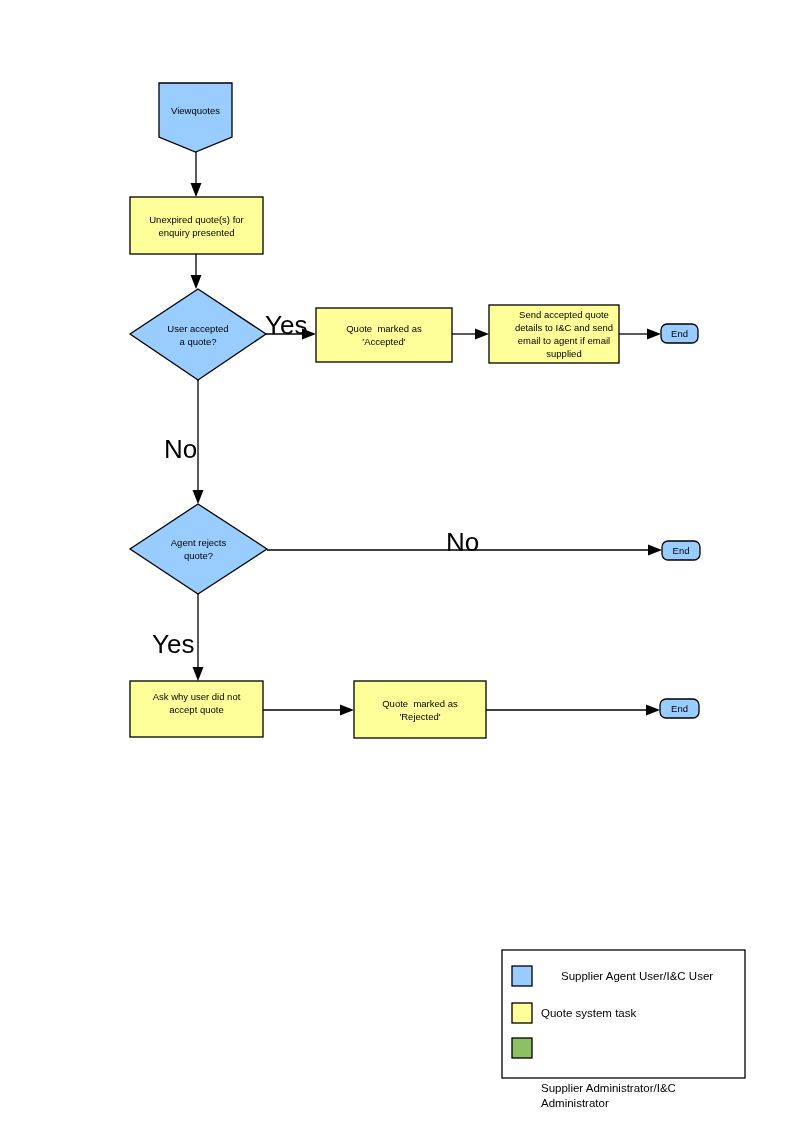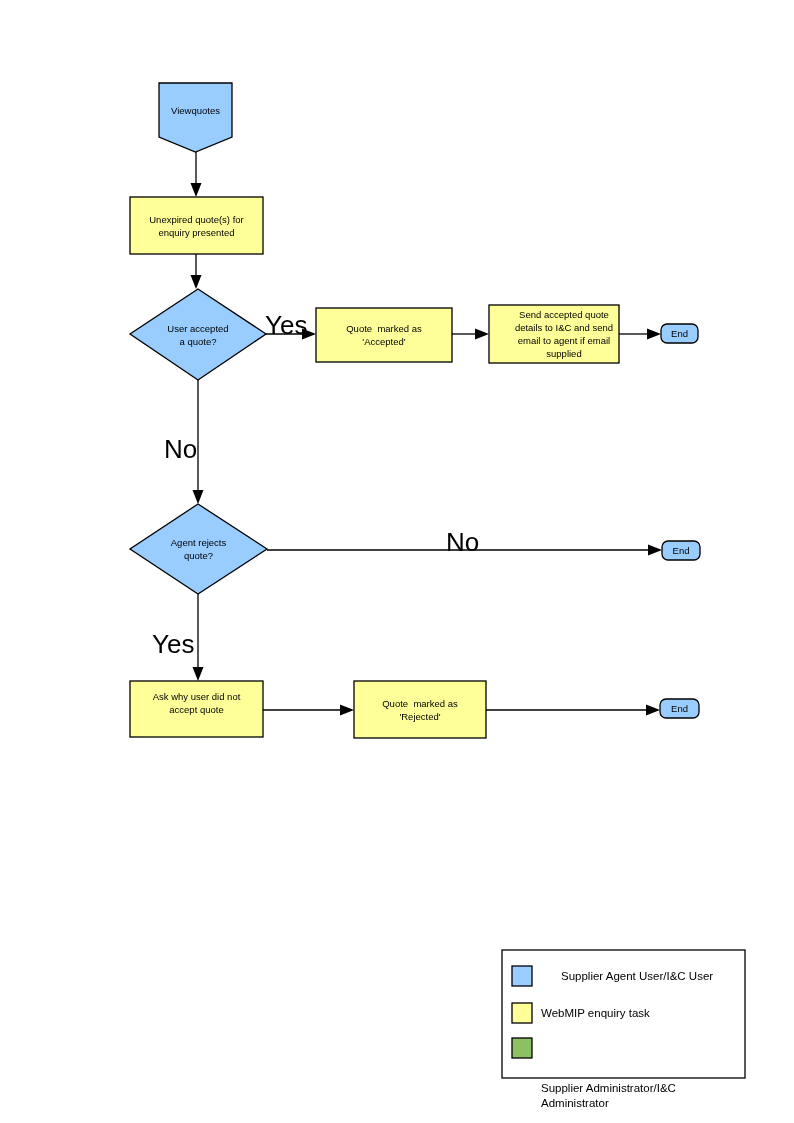--- a/index.html
+++ b/index.html
@@ -120,18 +120,18 @@
   <div class="edge" style="left:265px;top:302px;">Yes</div>
 
   <div class="edge" style="left:164px;top:426px;">No</div>
 
   <div class="edge" style="left:446px;top:519px;">No</div>
 
   <div class="edge" style="left:152px;top:621px;">Yes</div>
 
   <div class="legend-lbl" style="left:541px;top:966px;height:20px;width:196px;margin-left:20px;">Supplier Agent User/I&amp;C User</div>
 
-  <div class="legend-lbl" style="left:541px;top:1003px;height:20px;width:196px;">WebMIP enquiry task</div>
+  <div class="legend-lbl" style="left:541px;top:1003px;height:20px;width:196px;">Quote system task</div>
 
   <div class="legend-lbl" style="left:541px;top:1033px;height:30px;width:196px;margin-top:48px;">Supplier Administrator/I&amp;C
 Administrator</div>
 
 </div>
 
 </body></html>

